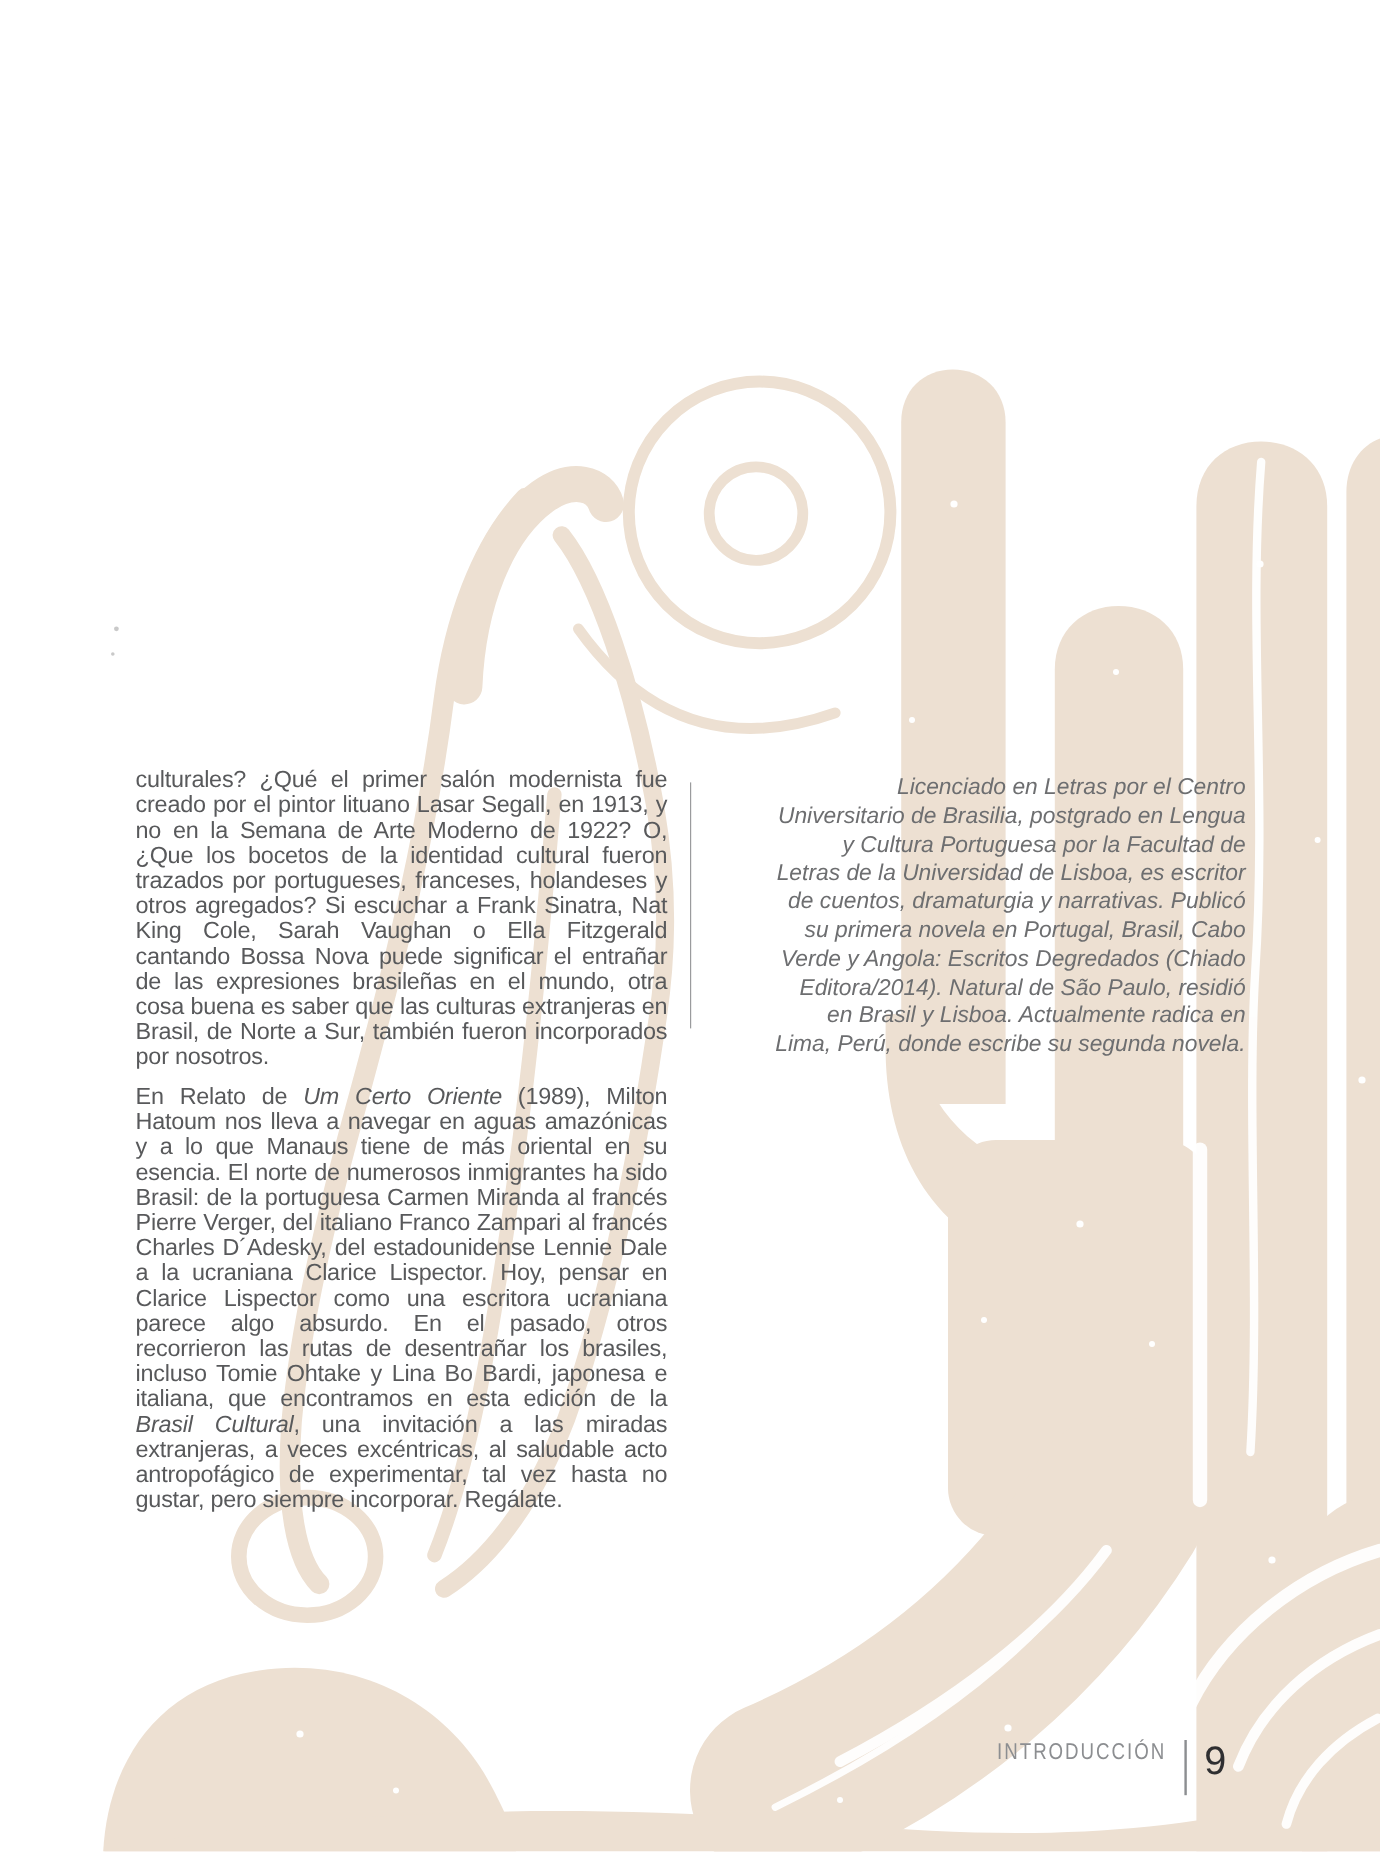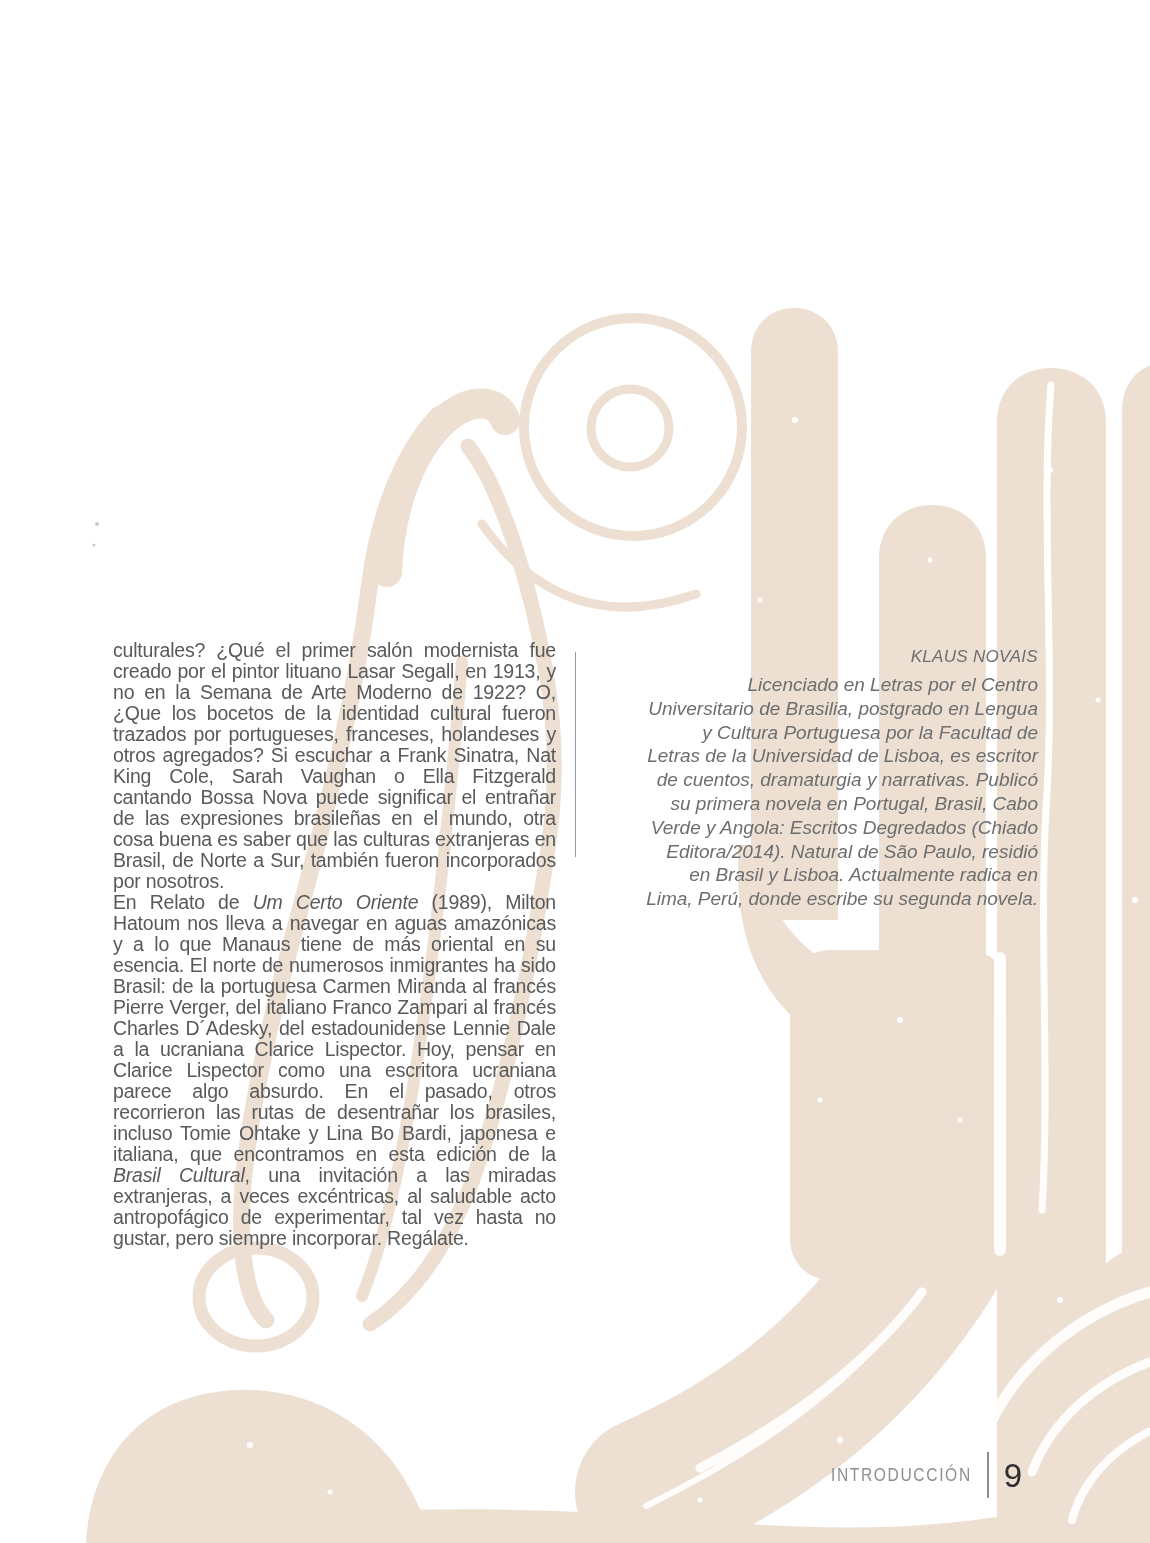--- a/index.html
+++ b/index.html
@@ -7,35 +7,35 @@
     width:1150px;height:1543px;position:relative;overflow:hidden;
     background:#ffffff;font-family:"Liberation Sans",sans-serif;
   }
   .bg{position:absolute;left:0;top:0;z-index:0;}
   .left-col{
     position:absolute;left:113px;top:640px;width:443px;z-index:1;
     color:#58595B;font-size:19.5px;line-height:21px;text-align:justify;
     letter-spacing:-0.2px;
   }
   .left-col p{margin:0;}
-  .left-col p + p{}
+  .left-col p + p{margin-top:12px;}
   .left-col em{font-style:italic;}
   .divider{
     position:absolute;left:575px;top:652px;width:1px;height:205px;
     background:#9A9B9D;z-index:1;
   }
   .bio{
     position:absolute;right:112px;top:645px;width:392px;z-index:1;
     text-align:right;font-style:italic;color:#6D6E70;
   }
   .bio-name{font-size:17px;line-height:24px;margin-bottom:4px;letter-spacing:0.3px;}
   .bio-text{font-size:19px;line-height:23.8px;}
   .footer{
     position:absolute;right:128px;top:1450px;height:50px;z-index:1;
-    display:flex;align-items:center;gap:15px;
+    display:flex;align-items:flex-start;gap:15px;
   }
   .section{
     color:#8C8E91;font-size:19px;letter-spacing:2px;
     transform:scaleX(0.82);transform-origin:100% 50%;white-space:nowrap;
   }
   .fbar{width:2px;height:46px;background:#8C8E91;}
   .pnum{color:#2F2F31;font-size:33px;line-height:1;}
 </style>
 </head>
 <body>
@@ -104,21 +104,20 @@
 </svg>
 
 <div class="divider"></div>
 
 <main class="left-col">
   <p><span>culturales? ¿Qué el primer salón modernista fue creado por el pintor lituano Lasar Segall, en 1913, y no en la Semana de Arte Moderno de 1922? O, ¿Que los bocetos de la identidad cultural fueron trazados por portugueses, franceses, holandeses y otros agregados? Si escuchar a Frank Sinatra, Nat King Cole, Sarah Vaughan o Ella Fitzgerald cantando Bossa Nova puede significar el entrañar de las expresiones brasileñas en el mundo, otra cosa buena es saber que las culturas extranjeras en Brasil, de Norte a Sur, también fueron incorporados por nosotros.</span></p>
   <p><span>En Relato de </span><em>Um Certo Oriente</em><span> (1989), Milton Hatoum nos lleva a navegar en aguas amazónicas y a lo que Manaus tiene de más oriental en su esencia. El norte de numerosos inmigrantes ha sido Brasil: de la portuguesa Carmen Miranda al francés Pierre Verger, del italiano Franco Zampari al francés Charles D´Adesky, del estadounidense Lennie Dale a la ucraniana Clarice Lispector. Hoy, pensar en Clarice Lispector como una escritora ucraniana parece algo absurdo. En el pasado, otros recorrieron las rutas de desentrañar los brasiles, incluso Tomie Ohtake y Lina Bo Bardi, japonesa e italiana, que encontramos en esta edición de la </span><em>Brasil Cultural</em><span>, una invitación a las miradas extranjeras, a veces excéntricas, al saludable acto antropofágico de experimentar, tal vez hasta no gustar, pero siempre incorporar. Regálate.</span></p>
 </main>
 
 <aside class="bio">
-  <div class="bio-name">KLAUS NOVAIS</div>
   <div class="bio-text">Licenciado en Letras por el Centro Universitario de Brasilia, postgrado en Lengua y Cultura Portuguesa por la Facultad de Letras de la Universidad de Lisboa, es escritor de cuentos, dramaturgia y narrativas. Publicó su primera novela en Portugal, Brasil, Cabo Verde y Angola: Escritos Degredados (Chiado Editora/2014). Natural de São Paulo, residió en Brasil y Lisboa.  Actualmente radica en Lima, Perú, donde escribe su segunda novela.</div>
 </aside>
 
 <footer class="footer">
   <span class="section">INTRODUCCIÓN</span>
   <span class="fbar"></span>
   <span class="pnum">9</span>
 </footer>
 
 </body></html>

